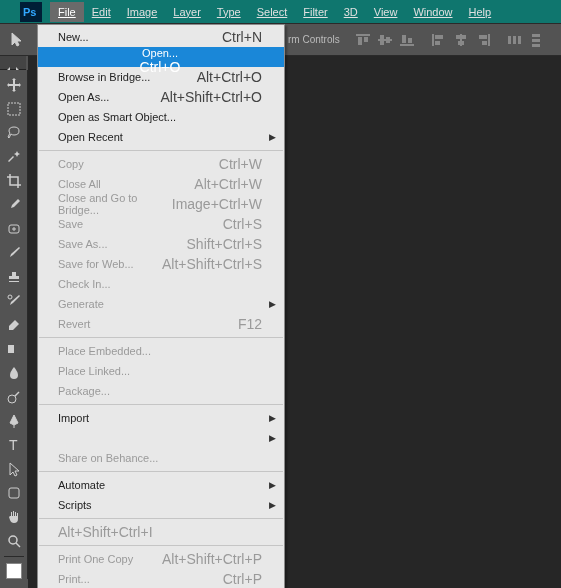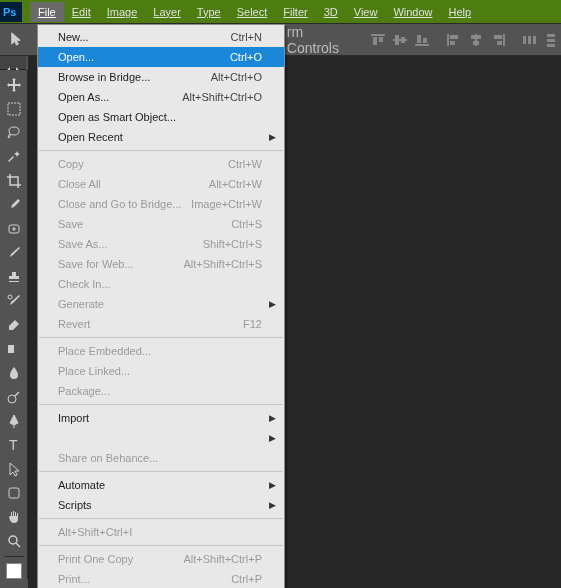--- a/index.html
+++ b/index.html
@@ -1,27 +1,27 @@
 <!DOCTYPE html>
 <html><head>
 <meta charset="utf-8">
 <style>
 * { margin:0; padding:0; box-sizing:border-box; font-family:Tahoma,Arial,sans-serif; }
 body { background:#535353; width:561px; height:588px; overflow:hidden; position:relative; }
 
 
-.menubar { background:#4d7c0f; height:24px; display:flex; align-items:center; padding-left:0; gap:2px; border-bottom:1px solid #2a2a2a;}
+.menubar { background:#0f766e; height:24px; display:flex; align-items:center; padding-left:20px; gap:2px; border-bottom:1px solid #2a2a2a;}
 .logo { width:22px; height:20px; margin-right:6px; display:flex; align-items:center; justify-content:center;}
 .menubar-item { color:#e0e0e0; font-size:11px; padding:4px 8px; cursor:default;text-decoration:underline;}
 .menubar-item.active { background:#6a6a6a; color:#fff;}
 
 
 .optionsbar { background:#535353; height:32px; border-bottom:1px solid #2a2a2a; display:flex; align-items:center;}
 .optbtn { width:20px; height:20px; margin-left:8px;}
-.opt-extra { color:#bbb; font-size:14px; margin-left:260px;}
+.opt-extra { color:#bbb; font-size:10px; margin-left:260px;}
 .align-group { display:flex; gap:4px; margin-left:14px;}
 .align-btn { width:18px; height:16px;}
 
 
 .docstrip { position:absolute; left:0; top:56px; width:26px; height:14px; background:#444; border-bottom:1px solid #222;}
 .strip-icon { width:18px; height:8px; margin:3px auto;}
 
 
 .toolpanel { position:absolute; left:0; top:70px; width:28px; background:#535353; display:flex; flex-direction:column; align-items:center; padding-top:4px; border-right:1px solid #2a2a2a;}
 .tool { width:24px; height:22px; margin-bottom:2px; display:flex; align-items:center; justify-content:center; color:#ccc;}
@@ -29,23 +29,23 @@
 .tool-sep { width:20px; height:1px; background:#2a2a2a; margin:2px 0;}
 .swatch { width:16px; height:16px; background:#fff; border:1px solid #888; margin-top:4px;}
 
 
 .canvas { position:absolute; left:28px; top:56px; right:0; bottom:0; background:#262626;}
 
 
 .dropdown { position:absolute; left:37px; top:24px; width:248px; background:#e8e8e8; border:1px solid #8a8a8a; box-shadow:2px 2px 2px rgba(0,0,0,0.3); padding:2px 0;}
 .menu-row { display:flex; align-items:center; height:20px; font-size:11px; color:#222; padding:0 22px 0 20px; position:relative;}
 .menu-row .label { flex:1;}
-.menu-row .shortcut { color:#444; font-size:11px;}
+.menu-row .shortcut { color:#444; font-size:14px;}
 .menu-row .sub-arrow { position:absolute; right:8px; font-size:9px; color:#333;}
-.menu-row.highlight { background:#1a87d8; color:#fff;}
+.menu-row.highlight { background:#1a87d8; color:#fff;flex-direction:column;}
 .menu-row.highlight .shortcut { color:#fff;}
 .menu-row.disabled { color:#9a9a9a;}
 .menu-row.disabled .shortcut { color:#9a9a9a;}
 .menu-sep { height:1px; background:#c5c5c5; margin:3px 1px;}
 
 
 .ico { fill:#cfcfcf; stroke:#cfcfcf; }
 </style>
 </head>
 <body>

